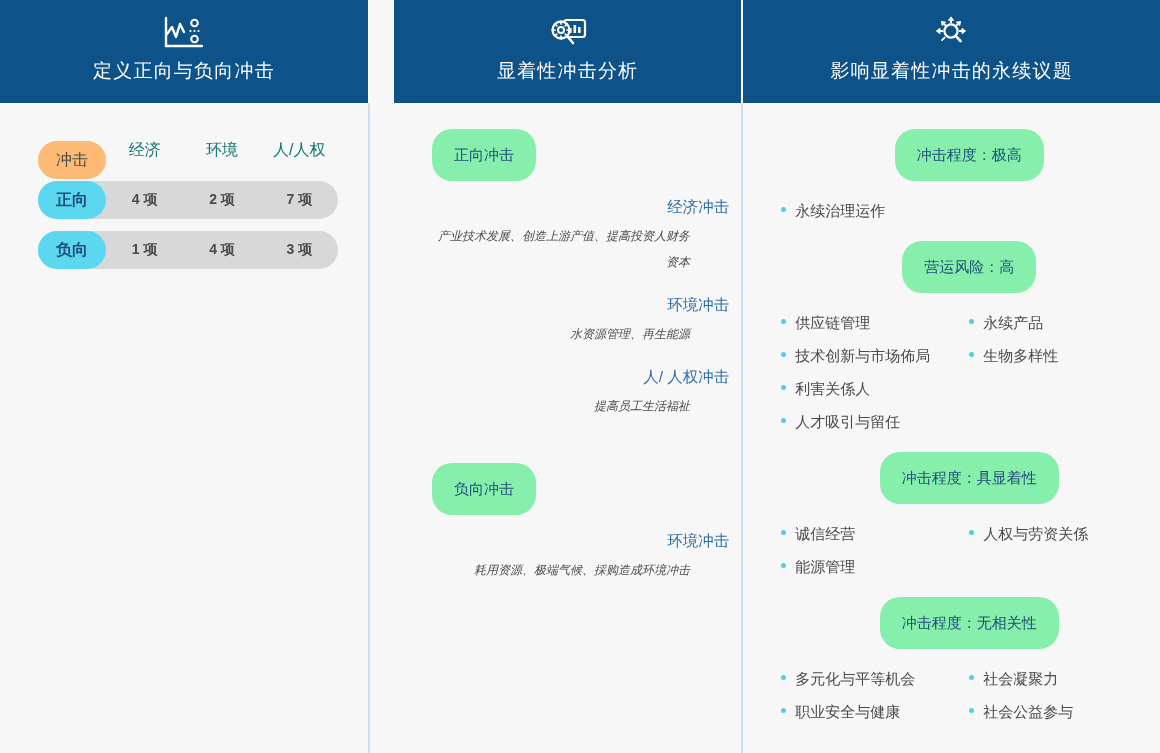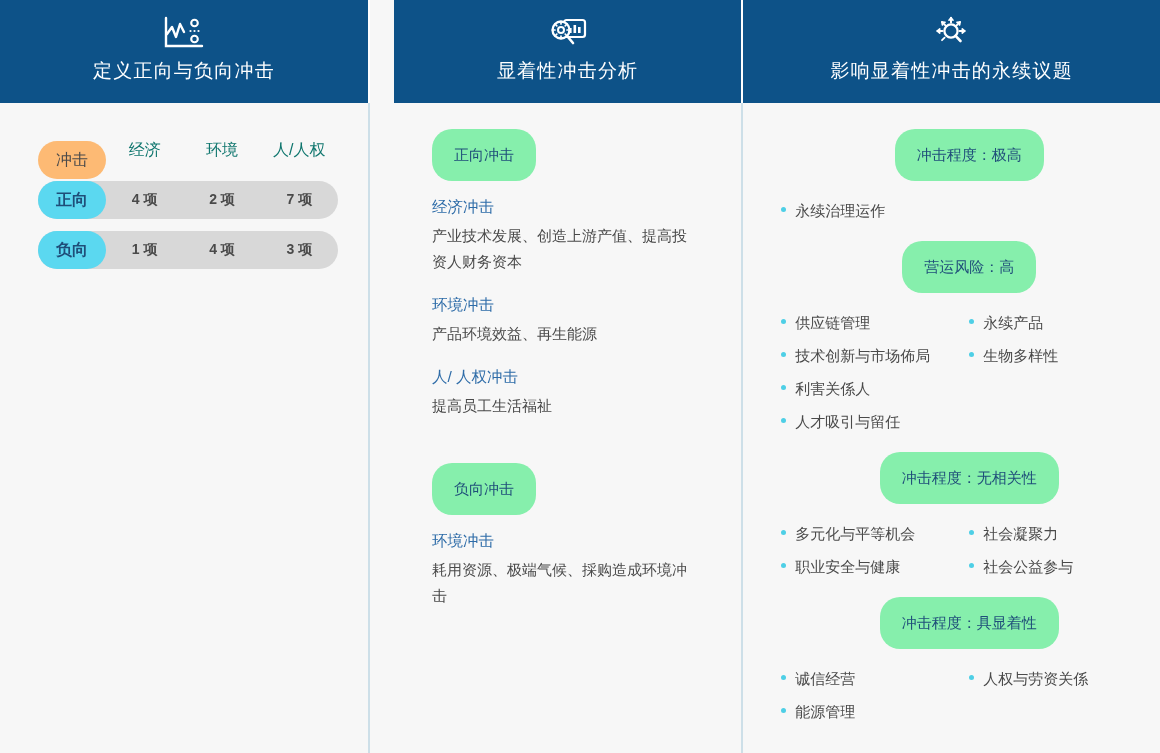--- a/index.html
+++ b/index.html
@@ -136,31 +136,32 @@
 
   
   .mid-wrap {
     position: absolute;
     left: 38px;
     top: 26px;
     right: 12px;
   }
   .mid-group { margin-bottom: 4px; }
   .mid-pill-box { margin-bottom: 16px; }
-  .mid-block { margin-bottom: 20px; }
+  .mid-block { margin-bottom: 20px; text-align: right; }
   .mid-head {
     color: #2e6ca8;
     font-size: 15.5px;
     margin-bottom: 5px;
   }
   .mid-text {
     color: #4a4a4a;
-    font-size: 15px;
+    font-size: 12px;
     line-height: 26px;
     max-width: 258px;
+    font-style: italic;
   }
   .gap-neg { height: 24px; }
 
   
   .right-wrap {
     position: absolute;
     left: 38px;
     top: 26px;
     right: 3px;
   }
@@ -263,21 +264,21 @@
         <div class="mid-group">
           <div class="mid-pill-box">
             <span class="pill">正向冲击</span>
           </div>
           <div class="mid-block">
             <div class="mid-head">经济冲击</div>
             <div class="mid-text">产业技术发展、创造上游产值、提高投资人财务资本</div>
           </div>
           <div class="mid-block">
             <div class="mid-head">环境冲击</div>
-            <div class="mid-text">产品环境效益、再生能源</div>
+            <div class="mid-text">水资源管理、再生能源</div>
           </div>
           <div class="mid-block">
             <div class="mid-head">人/ 人权冲击</div>
             <div class="mid-text">提高员工生活福祉</div>
           </div>
         </div>
 
         <div class="gap-neg"></div>
 
         <div class="mid-group">
@@ -367,65 +368,65 @@
               <div class="sev-item">
                   <span class="dot"></span>
                   <span>生物多样性</span>
                 </div>
             </div>
           </div>
         </div>
 
         <div class="sev-group">
           <div class="sev-pill-box">
-            <span class="pill">冲击程度：无相关性</span>
+            <span class="pill">冲击程度：具显着性</span>
           </div>
           <div class="sev-cols">
             <div class="sev-col">
               <div class="sev-item">
                   <span class="dot"></span>
-                  <span>多元化与平等机会</span>
-                </div>
-              <div class="sev-item">
-                  <span class="dot"></span>
-                  <span>职业安全与健康</span>
-                </div>
-            </div>
-            <div class="sev-col">
-              <div class="sev-item">
-                  <span class="dot"></span>
-                  <span>社会凝聚力</span>
-                </div>
-              <div class="sev-item">
-                  <span class="dot"></span>
-                  <span>社会公益参与</span>
+                  <span>诚信经营</span>
+                </div>
+              <div class="sev-item">
+                  <span class="dot"></span>
+                  <span>能源管理</span>
+                </div>
+            </div>
+            <div class="sev-col">
+              <div class="sev-item">
+                  <span class="dot"></span>
+                  <span>人权与劳资关係</span>
                 </div>
             </div>
           </div>
         </div>
 
         <div class="sev-group">
           <div class="sev-pill-box">
-            <span class="pill">冲击程度：具显着性</span>
+            <span class="pill">冲击程度：无相关性</span>
           </div>
           <div class="sev-cols">
             <div class="sev-col">
               <div class="sev-item">
                   <span class="dot"></span>
-                  <span>诚信经营</span>
-                </div>
-              <div class="sev-item">
-                  <span class="dot"></span>
-                  <span>能源管理</span>
-                </div>
-            </div>
-            <div class="sev-col">
-              <div class="sev-item">
-                  <span class="dot"></span>
-                  <span>人权与劳资关係</span>
+                  <span>多元化与平等机会</span>
+                </div>
+              <div class="sev-item">
+                  <span class="dot"></span>
+                  <span>职业安全与健康</span>
+                </div>
+            </div>
+            <div class="sev-col">
+              <div class="sev-item">
+                  <span class="dot"></span>
+                  <span>社会凝聚力</span>
+                </div>
+              <div class="sev-item">
+                  <span class="dot"></span>
+                  <span>社会公益参与</span>
                 </div>
             </div>
           </div>
         </div>
 
       </div>
     </div>
   </div>
 
 </div>

